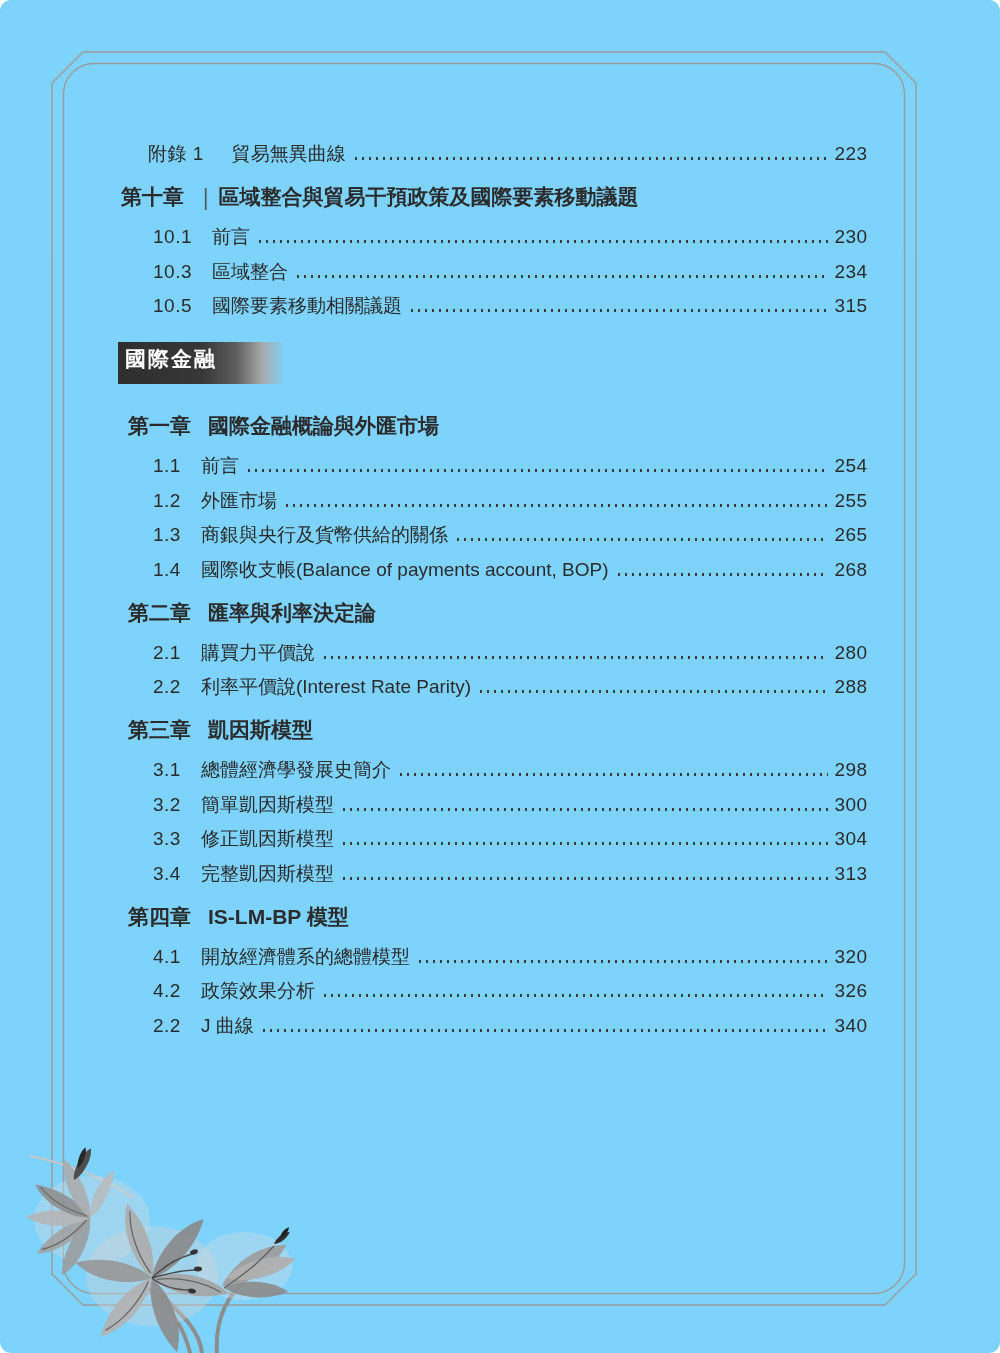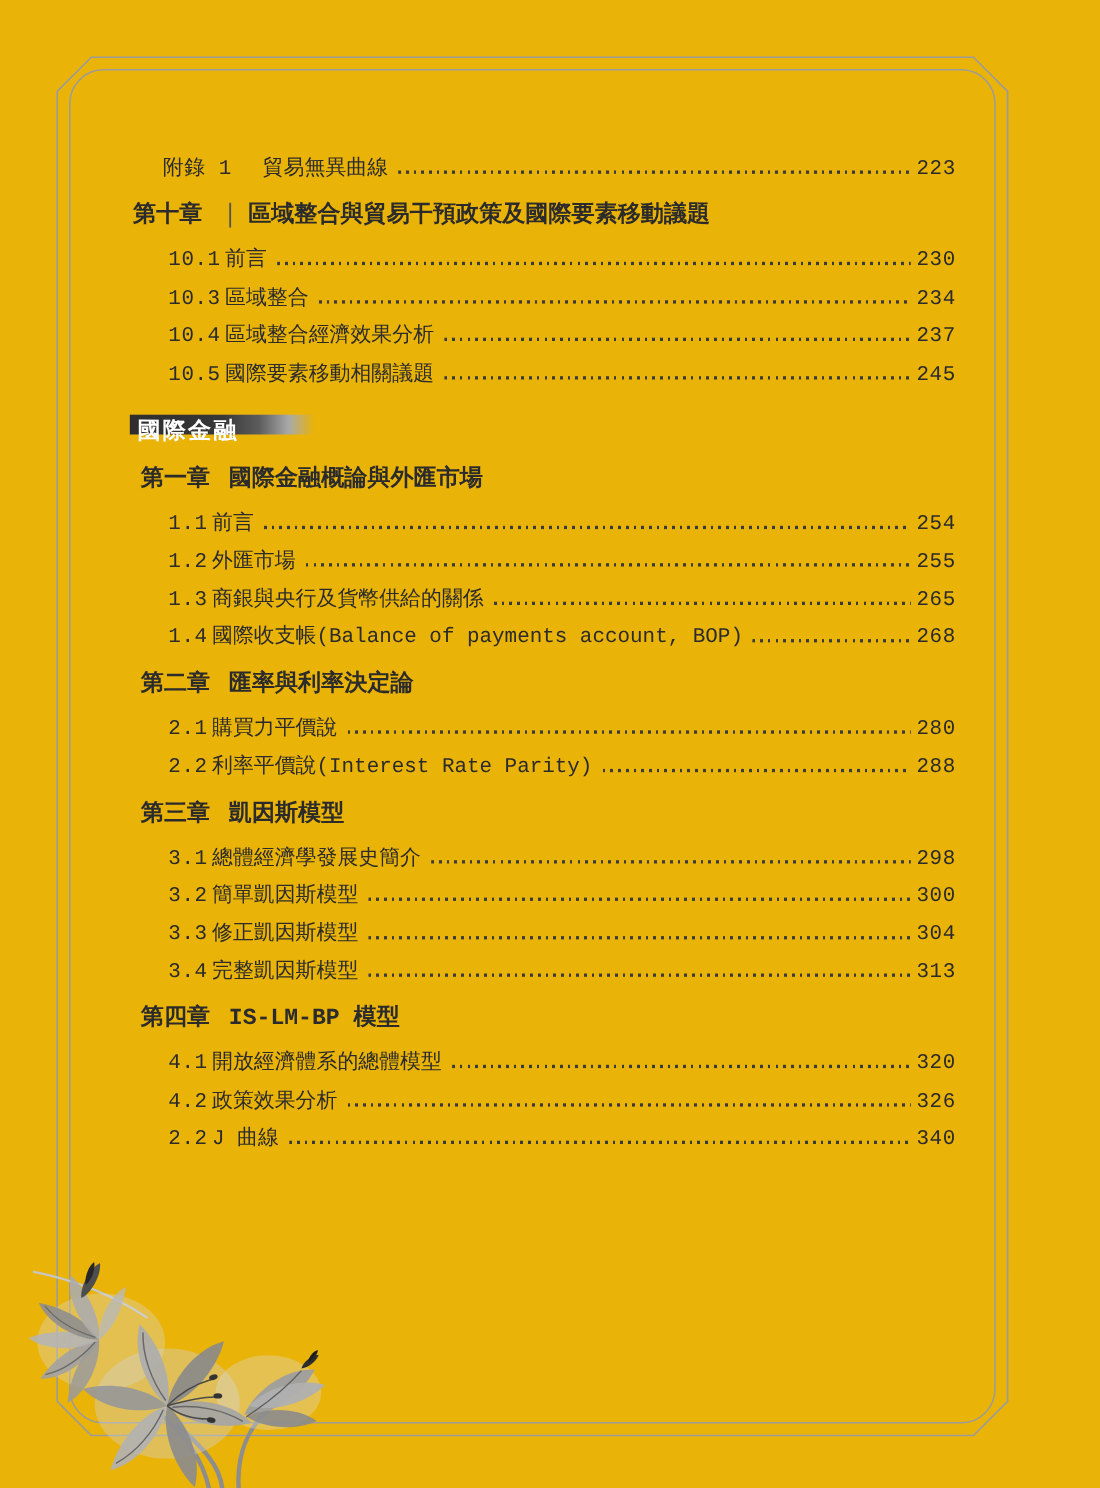--- a/index.html
+++ b/index.html
@@ -1,39 +1,40 @@
 <!DOCTYPE html>
 <html><head>
 <meta charset="utf-8">
 <style>
   html,body { margin:0; padding:0; background:#ffffff; }
   .page {
     position:relative;
     width:1000px; height:1353px;
-    background:#eab308;
-    font-family:Liberation Mono, monospace;
+    background:#7dd3fc;
+    font-family:Liberation Sans, sans-serif;
     color:#2b2b2b;
     overflow:hidden;
+    border-radius:11px;
   }
   
   .frame { position:absolute; left:0; top:0; width:1000px; height:1353px; }
 
   
   .toc { position:absolute; left:121px; top:140px; width:748px; }
 
   .toc-row {
     display:flex; align-items:baseline;
     font-size:19px; line-height:27px;
     margin-bottom:7.5px;
     white-space:nowrap;
   }
   .toc-row.appendix { margin-left:27px; }
   .toc-row.item     { margin-left:32px; }
 
-  .no  { margin-right:4px; letter-spacing:.5px; }
+  .no  { margin-right:20px; letter-spacing:.5px; }
   .appendix .no { margin-right:28px; }
   .ti  { }
   .dots {
     flex:1 1 auto; height:2.6px;
     margin:0 5px 0 9px;
     background:repeating-linear-gradient(90deg,#3a3a3a 0 2.4px,transparent 2.4px 7px);
   }
   .pg { min-width:36px; text-align:center; letter-spacing:.5px; }
 
   .chapter-heading {
@@ -41,21 +42,21 @@
     font-size:21px; font-weight:bold; line-height:30px;
     margin:15px 0 11px 0;
     white-space:nowrap;
   }
   .chapter-heading.sub { margin-left:7px; }
   .ch-no { margin-right:17px; }
   .ch-divider { font-weight:normal; color:#555; margin:0 10px 0 2px; transform:scaleY(1.15); display:inline-block; }
 
   .part-banner {
     box-sizing:border-box;
-    width:168px; height:18px;
+    width:168px; height:42px;
     margin:23px 0 27px -3px;
     padding-left:7px;
     background:linear-gradient(90deg,#2e2e2e 0%,#373737 50%,#5d5d5d 70%,#a9a9a9 86%,rgba(255,255,255,0) 100%);
     color:#ffffff; font-size:21px; font-weight:bold; line-height:34px;
     letter-spacing:2px;
   }
 
   .flower { position:absolute; left:12px; top:1138px; width:290px; height:215px; }
 </style>
 </head>
@@ -89,30 +90,24 @@
       <span class="dots"></span>
       <span class="pg">230</span>
     </div>
     <div class="toc-row item">
       <span class="no">10.3</span>
       <span class="ti">區域整合</span>
       <span class="dots"></span>
       <span class="pg">234</span>
     </div>
     <div class="toc-row item">
-      <span class="no">10.4</span>
-      <span class="ti">區域整合經濟效果分析</span>
-      <span class="dots"></span>
-      <span class="pg">237</span>
-    </div>
-    <div class="toc-row item">
       <span class="no">10.5</span>
       <span class="ti">國際要素移動相關議題</span>
       <span class="dots"></span>
-      <span class="pg">245</span>
+      <span class="pg">315</span>
     </div>
 
     <div class="part-banner">國際金融</div>
 
     <div class="chapter-heading sub">
       <span class="ch-no">第一章</span>
       <span class="ch-title">國際金融概論與外匯市場</span>
     </div>
     <div class="toc-row item">
       <span class="no">1.1</span>

